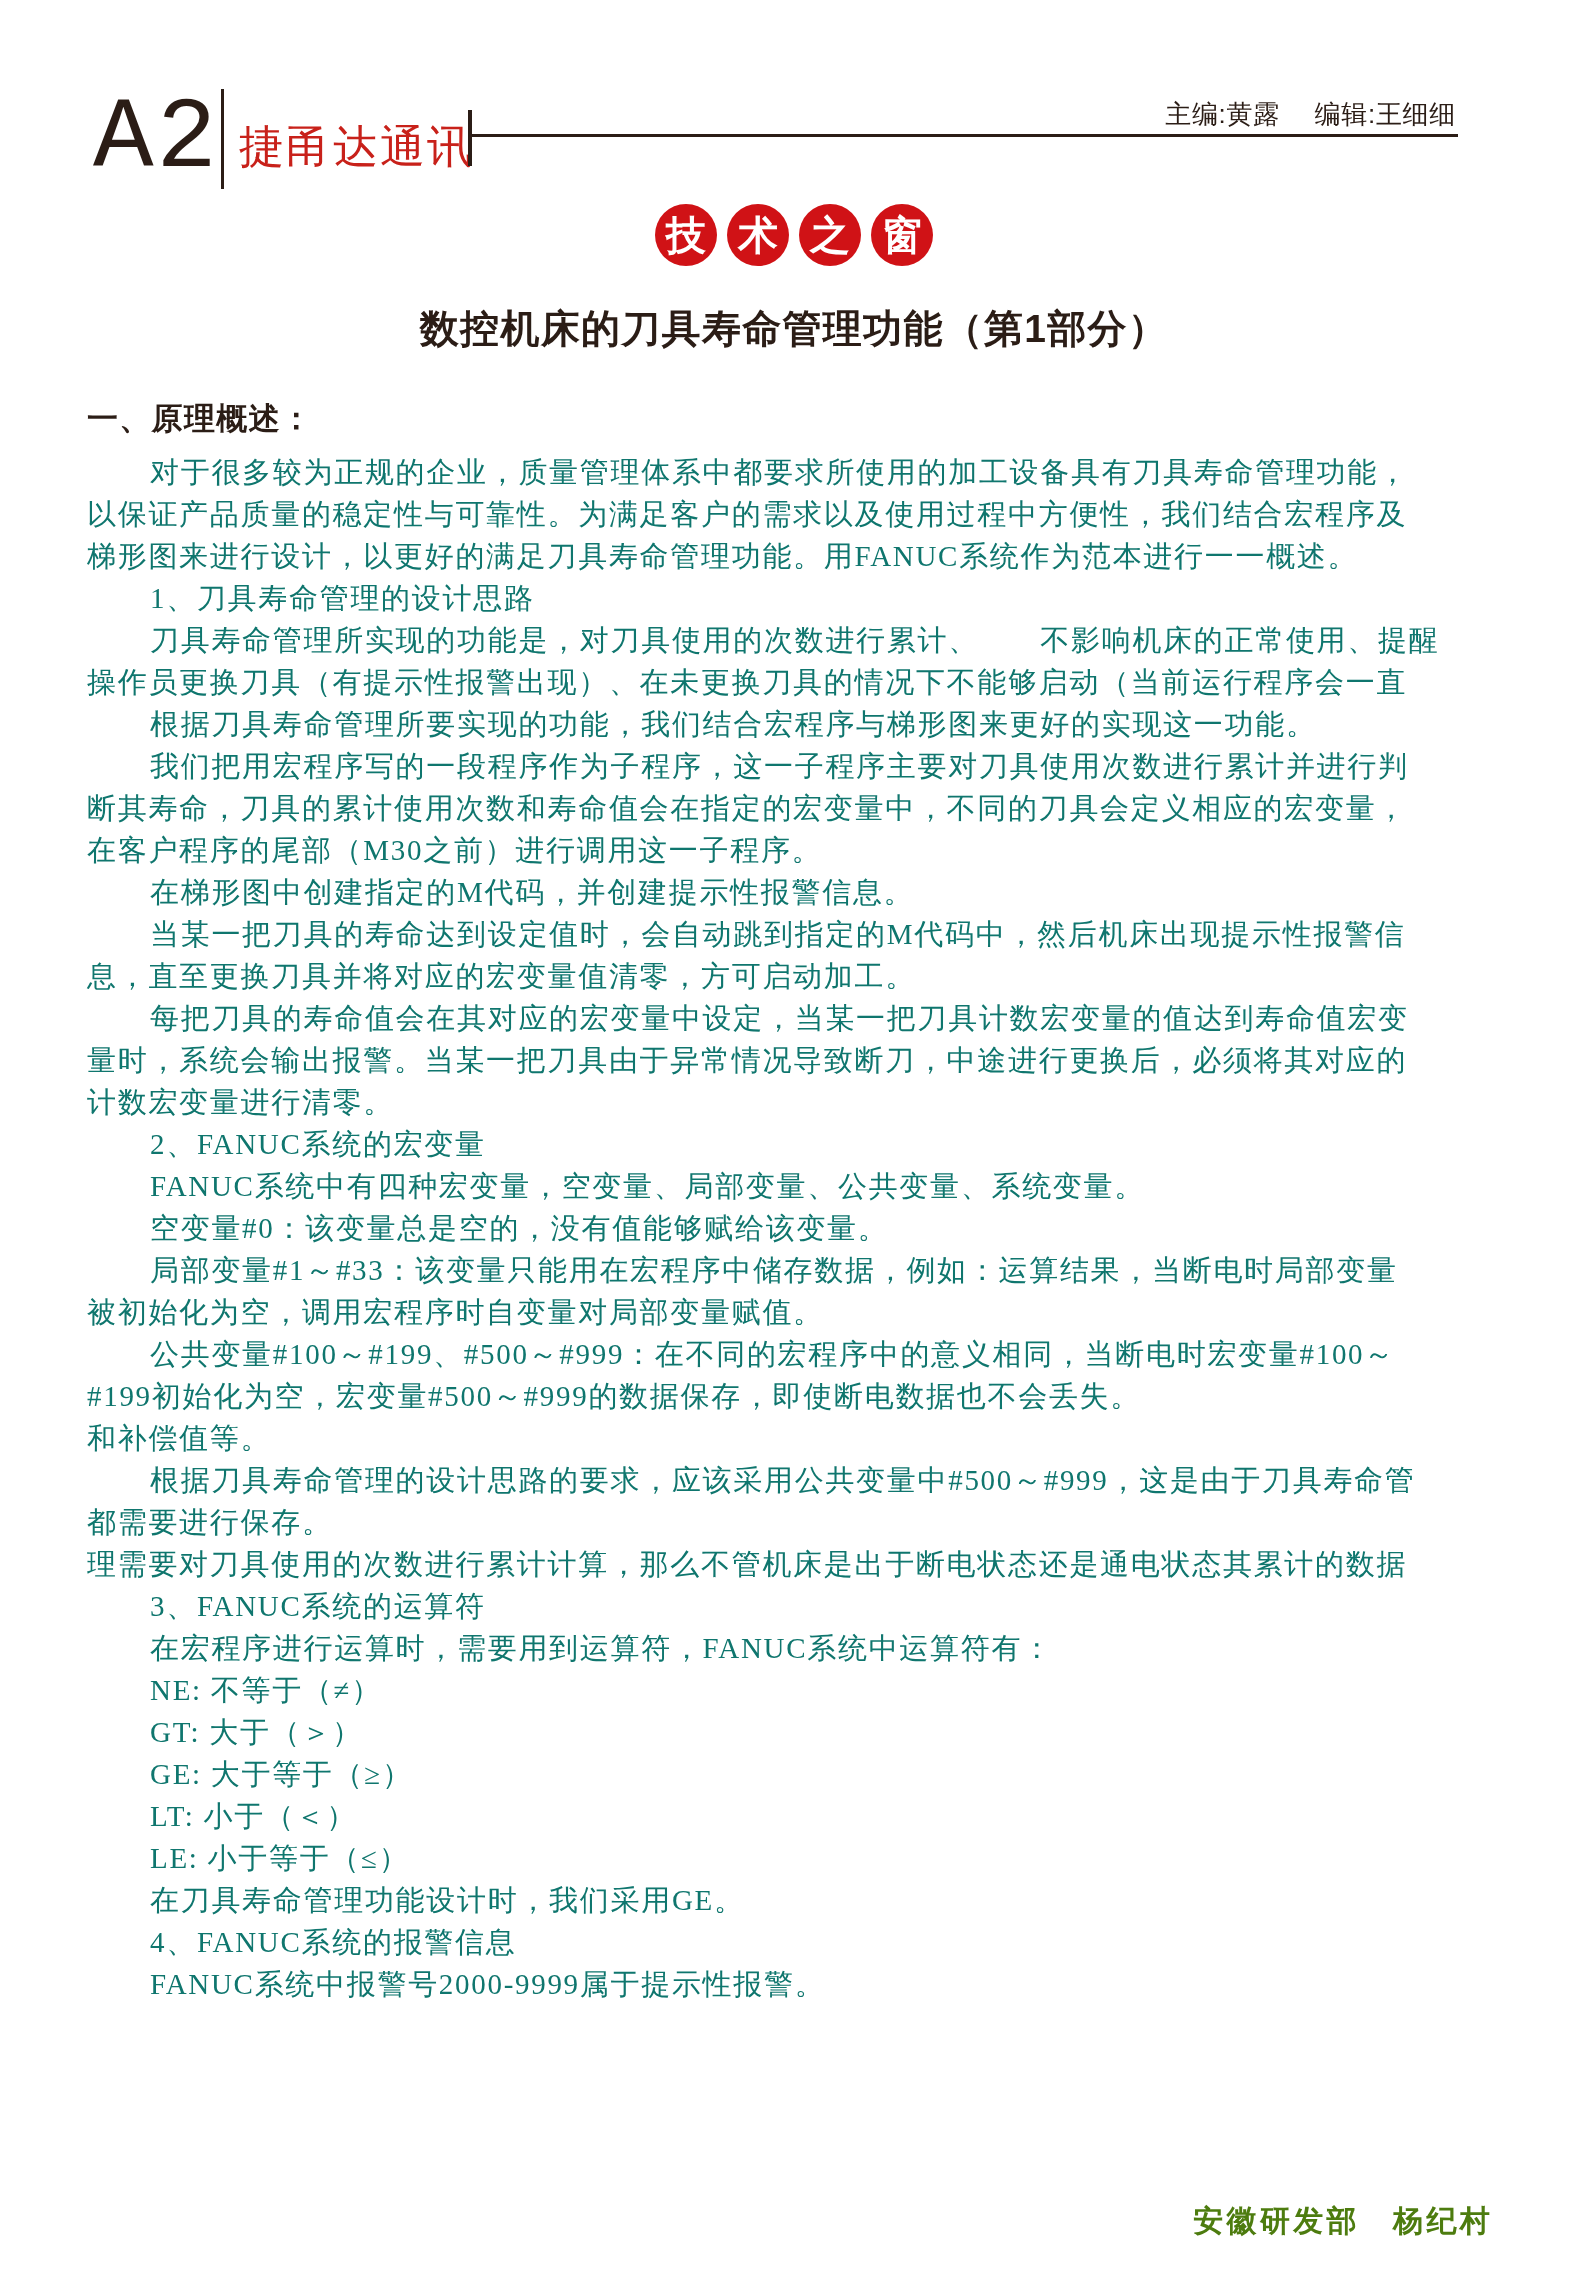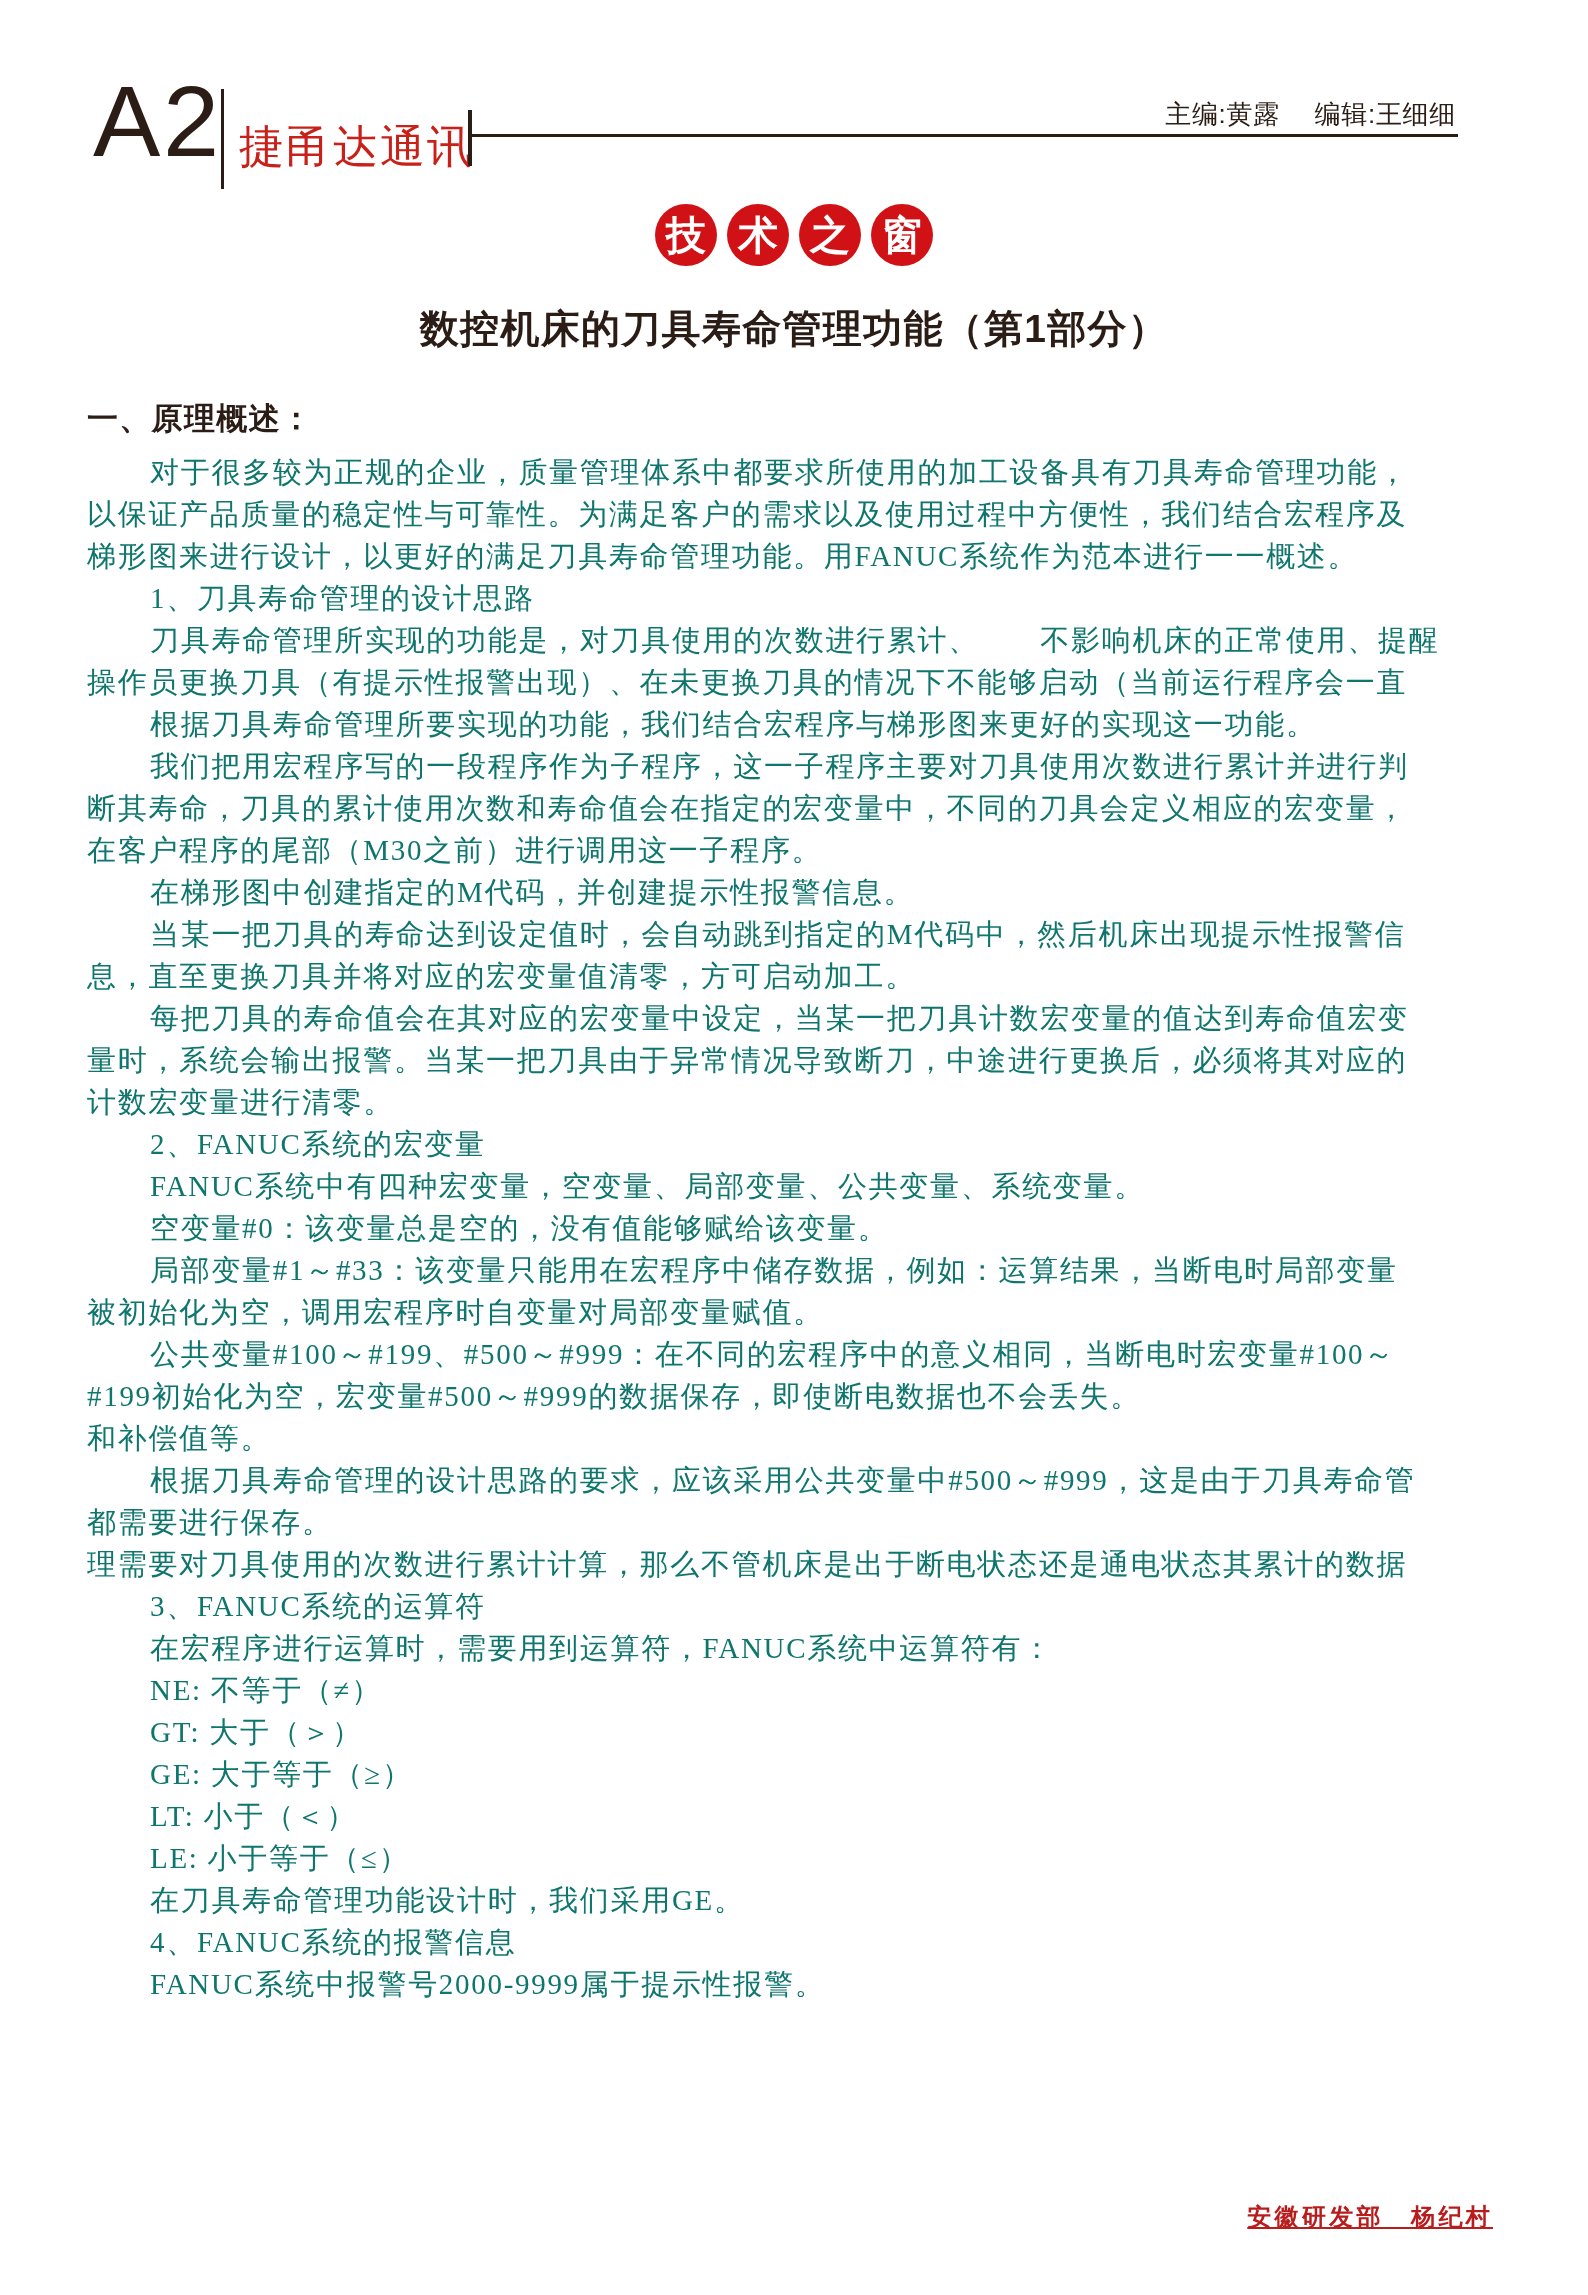--- a/index.html
+++ b/index.html
@@ -6,24 +6,24 @@
   body{
     width:1588px;height:2295px;
     background:#ffffff;
     position:relative;
     font-family:"Liberation Sans",sans-serif;
     color:#241a15;
     overflow:hidden;
   }
   
   .page-num{
-    position:absolute;left:93px;top:68px;
+    position:absolute;left:93px;top:86px;
     font-size:101px;line-height:1.05;
     letter-spacing:2.7px;color:#2b1d16;
-    font-family:Liberation Sans, sans-serif;
+    font-family:Liberation Mono, monospace;
   }
   .v-divider{
     position:absolute;left:221px;top:89px;
     width:2.7px;height:100px;background:#2b1d16;
   }
   .brand{
     position:absolute;left:239px;top:117px;
     font-size:45px;font-weight:normal;letter-spacing:2px;
     color:var(--brand-red,#c8211a);
     white-space:pre;
@@ -71,22 +71,22 @@
     font-family:"Liberation Serif",serif;
     font-size:29px;line-height:42px;
     color:#0f766e;
     letter-spacing:1.7px;
   }
   .line{white-space:pre;height:42px;overflow:visible;}
   .line.ind{text-indent:63px;}
   
   .footer{
     position:absolute;right:95px;top:2201px;
-    font-size:24px;font-weight:bold;letter-spacing:3.3px;
-    color:#b91c1c;white-space:pre;text-decoration:underline;
+    font-size:30px;font-weight:bold;letter-spacing:3.3px;
+    color:#4d7c0f;white-space:pre;
   }
 </style>
 </head>
 <body style="--brand-red: #c8211a; --badge-red: #d01216;">
 
 <div>
   <div class="page-num">A2</div>
   <div class="v-divider"></div>
   <div class="brand">捷甬达通讯</div>
   <div class="brand-tick"></div>

